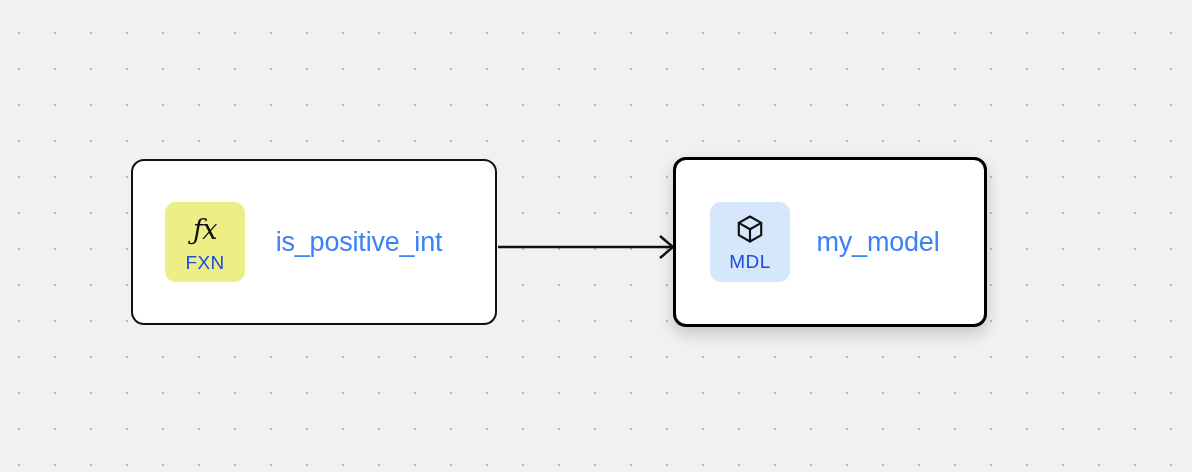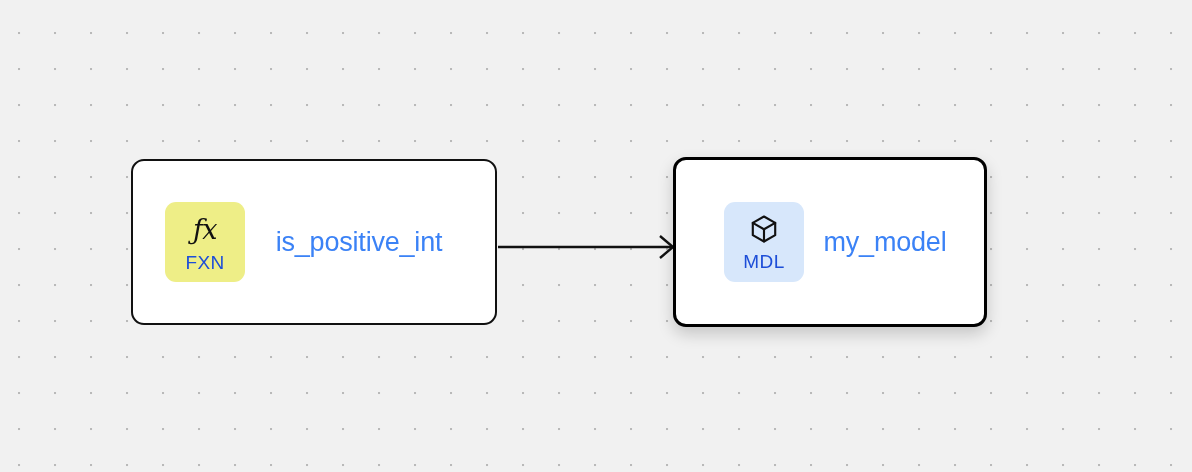--- a/index.html
+++ b/index.html
@@ -78,21 +78,21 @@
     justify-content: center;
     flex: none;
   }
 
   .badge-fxn {
     margin-left: 32px;
     background: #eeee87;
   }
 
   .badge-mdl {
-    margin-left: 48px;
+    margin-left: 34px;
     background: #d7e7fb;
   }
 
   .badge-glyph {
     height: 34px;
     display: flex;
     align-items: center;
     justify-content: center;
     color: #111111;
   }

